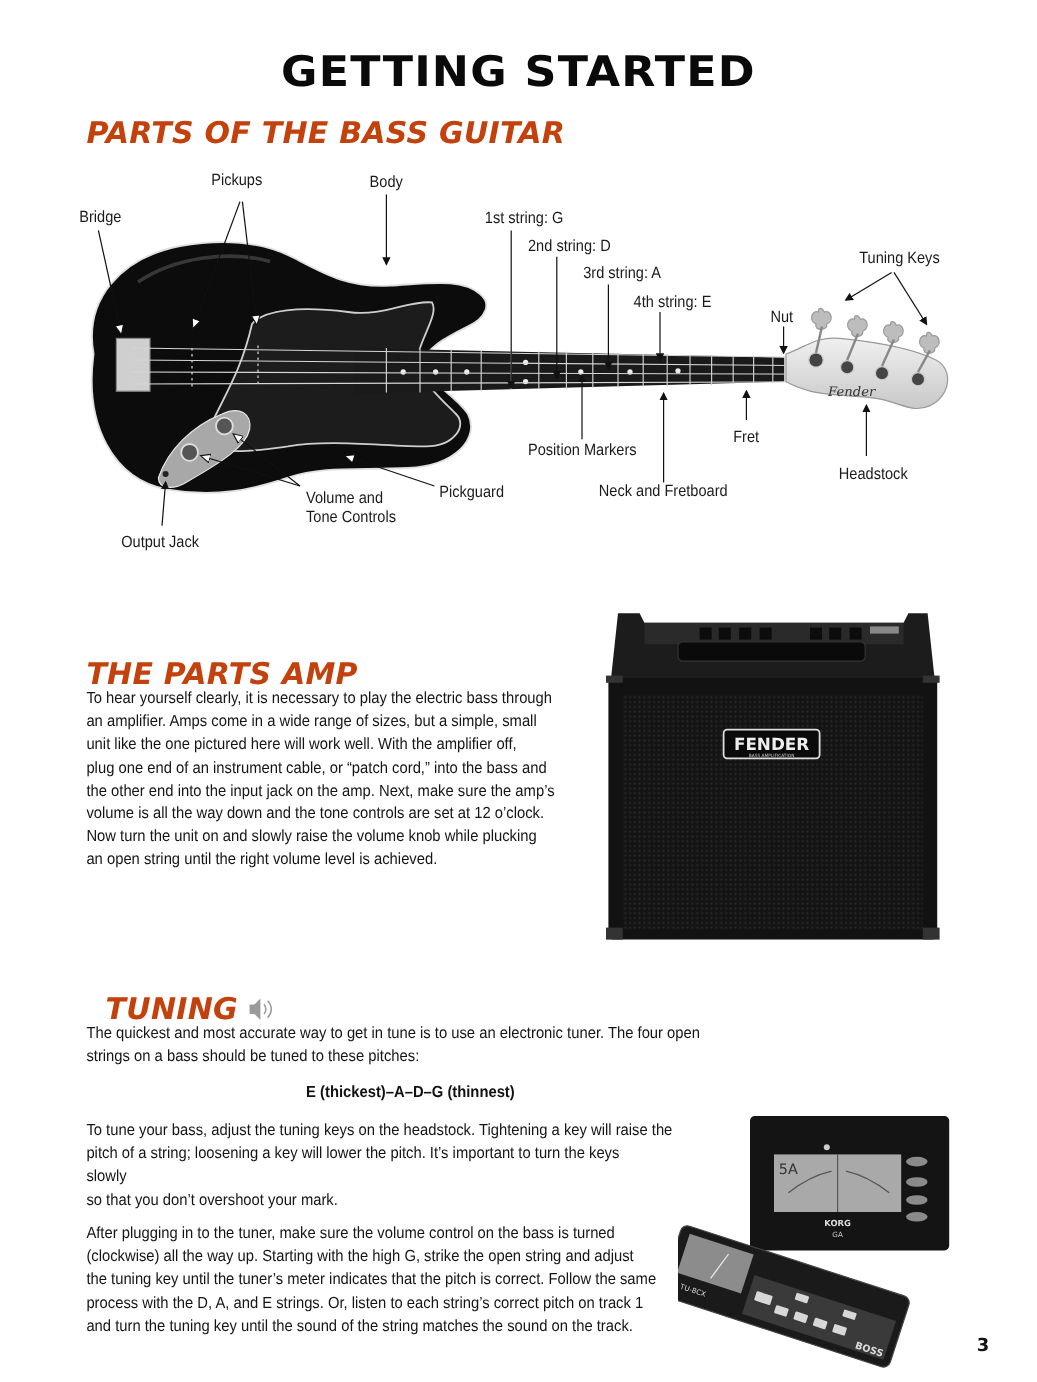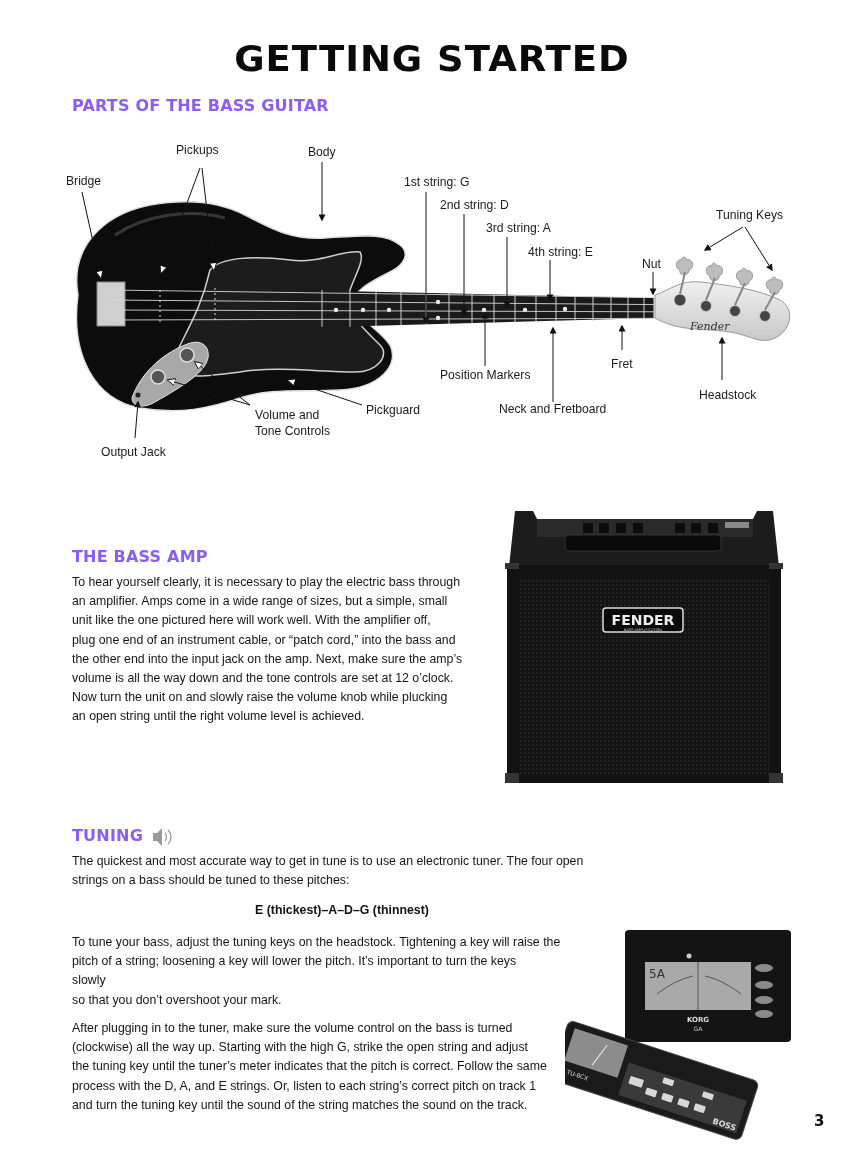--- a/index.html
+++ b/index.html
@@ -7,21 +7,21 @@
   body { position: relative; font-family: "Liberation Sans", sans-serif; color: #111; }
   .abs { position: absolute; }
   .title {
     left: 0; width: 864px; top: 38px; text-align: center;
     font-family: "DejaVu Sans", sans-serif; font-weight: bold;
     font-size: 37px; letter-spacing: 1px; color: #0a0a0a;
     transform: scaleY(0.95);
   }
   .h2 {
     font-family: "DejaVu Sans", sans-serif; font-weight: bold;
-    font-size: 16px; letter-spacing: 0.2px; color: #8b5cf6;
+    font-size: 25px; letter-spacing: 0.2px; color: #c2410c; font-style: italic;
   }
   .label {
     font-family: "Liberation Sans", sans-serif; font-size: 13.5px;
     color: #1a1a1a; line-height: 16px; white-space: nowrap;
     transform: scaleX(0.9); transform-origin: left top;
   }
   .body-text {
     font-family: "Liberation Sans", sans-serif; font-size: 13.4px;
     line-height: 19.2px; color: #151515;
     transform: scaleX(0.92); transform-origin: left top;
@@ -187,21 +187,21 @@
 <div class="abs label" style="left:642px; top:256px;">Nut</div>
 <div class="abs label" style="left:611px; top:356px;">Fret</div>
 <div class="abs label" style="left:440px; top:367px;">Position Markers</div>
 <div class="abs label" style="left:699px; top:387px;">Headstock</div>
 <div class="abs label" style="left:499px; top:401px;">Neck and Fretboard</div>
 <div class="abs label" style="left:366px; top:402px;">Pickguard</div>
 <div class="abs label" style="left:255px; top:407px;">Volume and</div>
 <div class="abs label" style="left:255px; top:423px;">Tone Controls</div>
 <div class="abs label" style="left:101px; top:444px;">Output Jack</div>
 
-<div class="abs h2" style="left:72px; top:547px;">THE BASS AMP</div>
+<div class="abs h2" style="left:72px; top:547px;">THE PARTS AMP</div>
 <div class="abs body-text" style="left:72px; top:572px; width:440px;">
   <div>To hear yourself clearly, it is necessary to play the electric bass through</div>
   <div>an amplifier. Amps come in a wide range of sizes, but a simple, small</div>
   <div>unit like the one pictured here will work well. With the amplifier off,</div>
   <div>plug one end of an instrument cable, or “patch cord,” into the bass and</div>
   <div>the other end into the input jack on the amp. Next, make sure the amp’s</div>
   <div>volume is all the way down and the tone controls are set at 12 o’clock.</div>
   <div>Now turn the unit on and slowly raise the volume knob while plucking</div>
   <div>an open string until the right volume level is achieved.</div>
 </div>
@@ -239,21 +239,21 @@
       <rect x="2" y="266" width="14" height="10"></rect>
         <rect x="266" y="266" width="14" height="10"></rect>
     </g>
 
     <rect x="100" y="101" width="80" height="24" rx="3" fill="#0a0a0a" stroke="#ddd" stroke-width="1.5"></rect>
     <text x="140" y="118" text-anchor="middle" font-family="DejaVu Sans, sans-serif" font-weight="bold" font-size="14" fill="#eee">FENDER</text>
     <text x="140" y="123.5" text-anchor="middle" font-family="DejaVu Sans, sans-serif" font-size="3.6" fill="#ccc">BASS AMPLIFICATION</text>
   </svg>
 </div>
 
-<div class="abs" style="left:72px; top:826px; display:flex; ">
+<div class="abs" style="left:88px; top:826px; display:flex; align-items:center;">
   <span class="h2">TUNING</span>
   <span style="margin-left:8px; display:inline-block;">
     <svg width="24" height="22" viewBox="0 0 24 22">
       <path d="M2,7 L6,7 L11,2 L11,20 L6,15 L2,15 z" fill="#9a9a9a"></path>
       <path d="M14,7 C16,9 16,13 14,15" stroke="#9a9a9a" stroke-width="1.3" fill="none"></path>
       <path d="M17,4 C21,8 21,14 17,18" stroke="#9a9a9a" stroke-width="1.3" fill="none"></path>
     </svg>
   </span>
 </div>
 

